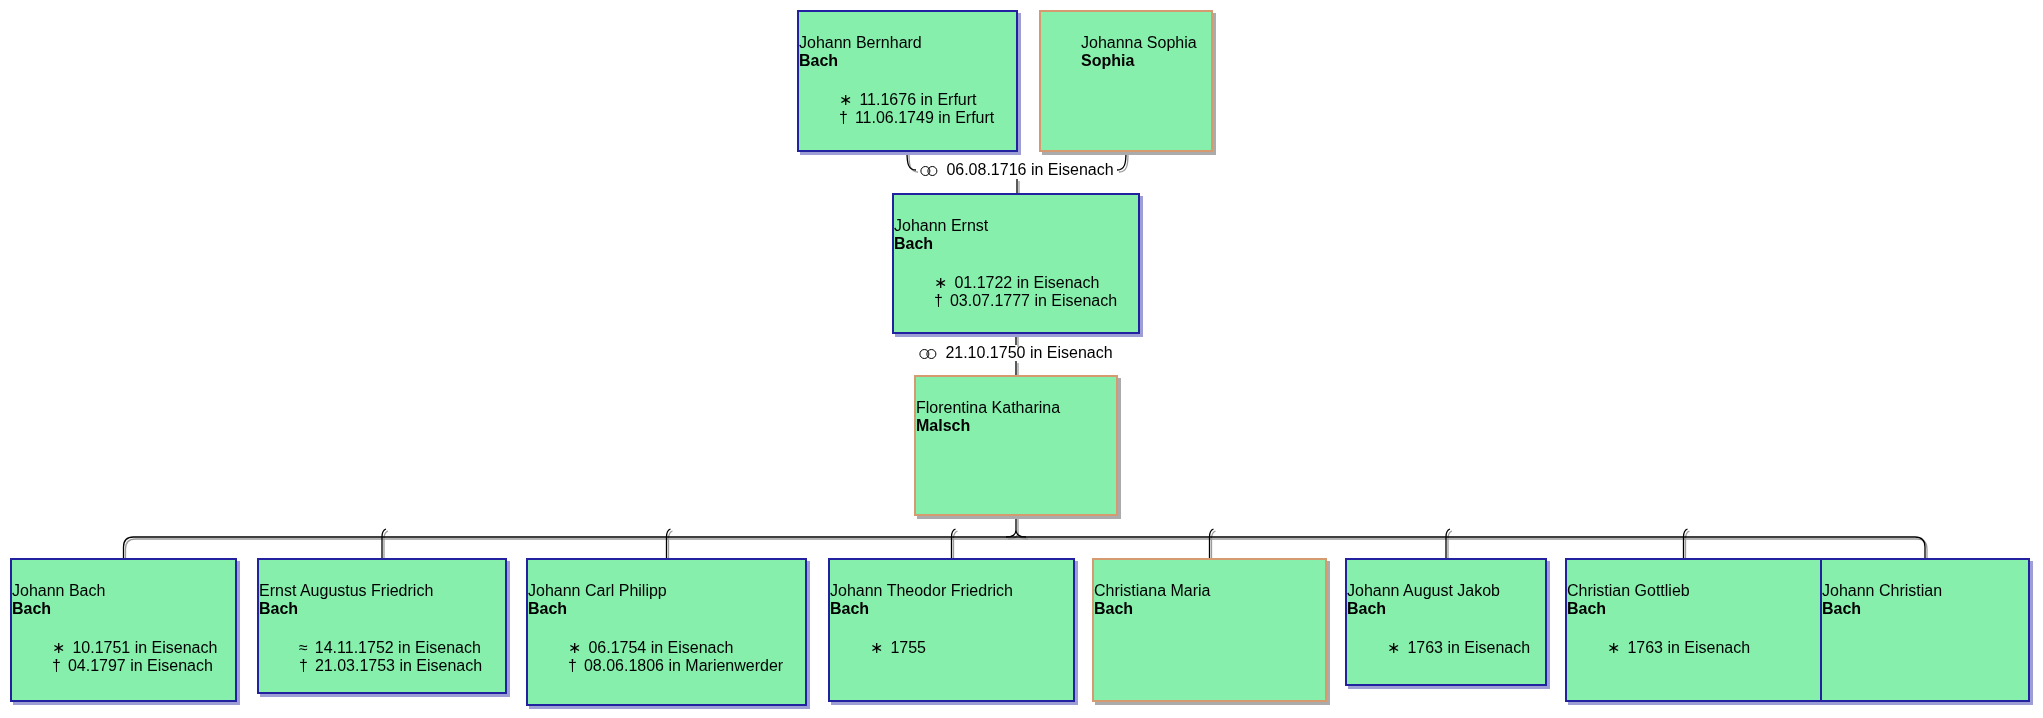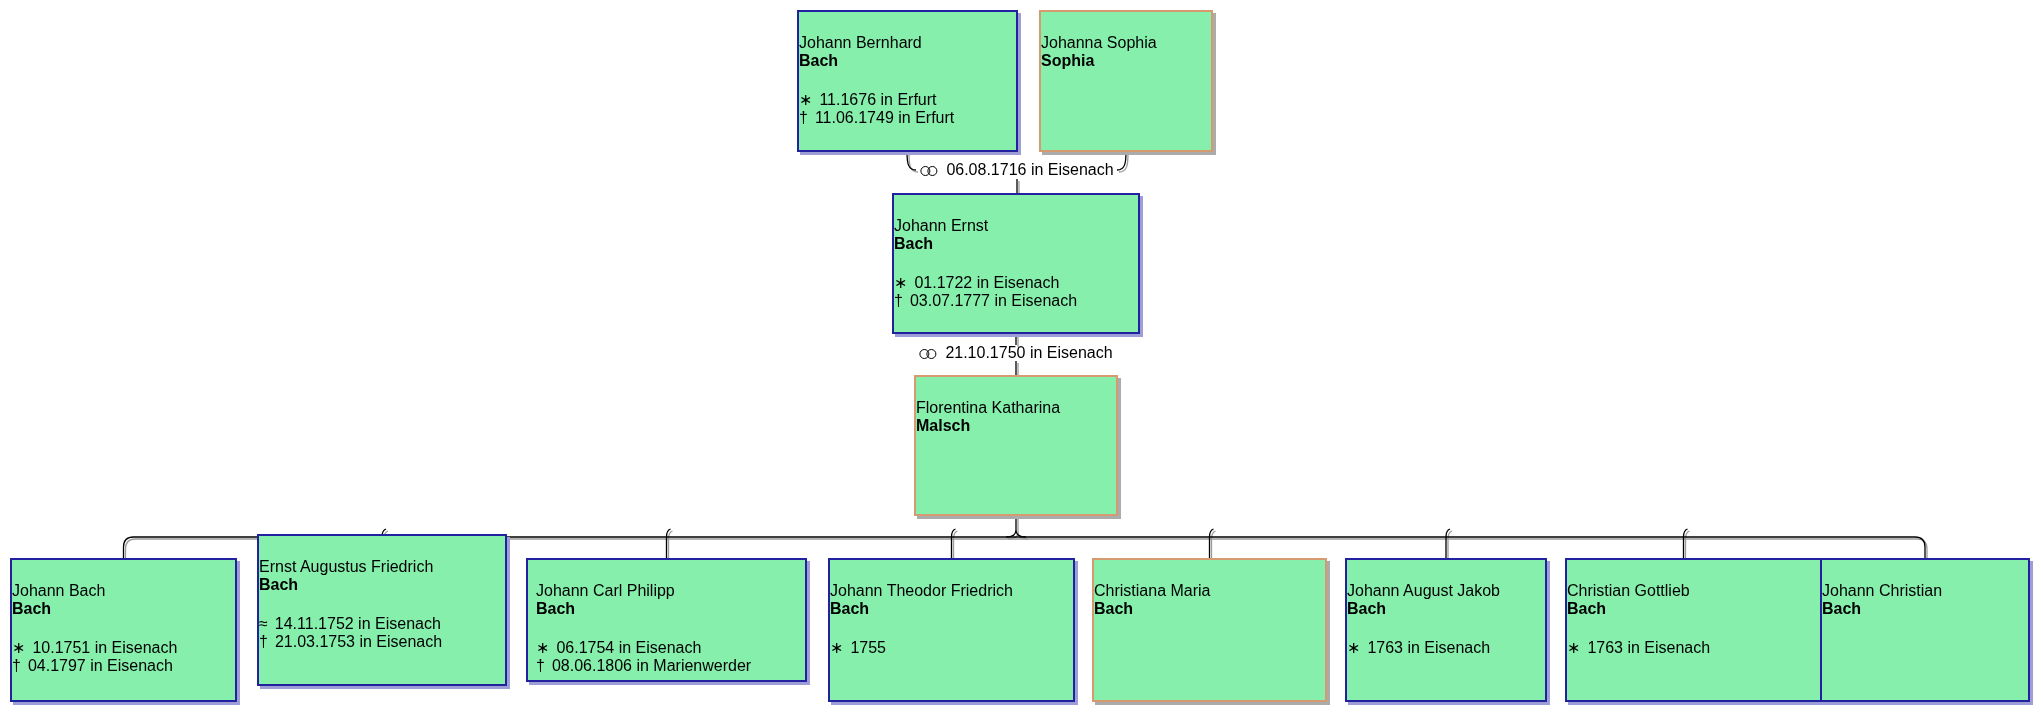--- a/index.html
+++ b/index.html
@@ -32,21 +32,21 @@
     background: #86efac;
     border: 2px solid;
     text-align: left;
     font-size: 16px;
     line-height: 18px;
     padding-top: 22px;
   }
   .pbox.male   { border-color: var(--male-border);   box-shadow: 3px 3px 0 var(--male-shadow); }
   .pbox.female { border-color: var(--female-border); box-shadow: 3px 3px 0 var(--female-shadow); }
   .surname { font-weight: bold; }
-  .pevents { margin-top: 21px; }
+  .pevents { margin-top: 21px; margin-left: 40px; }
   .evt .sym { display: inline-block; margin-right: 7px; }
 
   .marriage {
     position: absolute;
     transform: translateX(-50%);
     white-space: nowrap;
     font-size: 16px;
     line-height: 18px;
   }
   .rings { display: inline-flex; vertical-align: -1px; margin-right: 9px; }
@@ -88,21 +88,21 @@
     <div class="pname">
       <div class="given">Johann Bernhard</div>
       <div class="surname">Bach</div>
     </div>
     <div class="pevents">
       <div class="evt"><span class="sym">∗</span><span>11.1676 in Erfurt</span></div>
       <div class="evt"><span class="sym">†</span><span>11.06.1749 in Erfurt</span></div>
     </div>
   </div>
 
-  <div class="pbox female" style="left:1039px; top:10px; width:174px; height:142px;">
+  <div class="pbox female" style="left:1039px; top:10px; width:174px; height:142px;padding-left:40px;">
     <div class="pname">
       <div class="given">Johanna Sophia</div>
       <div class="surname">Sophia</div>
     </div>
   </div>
 
   <div class="marriage" style="left:1017px; top:161px;text-align:center;">
     <span class="rings">
         <i></i>
         <i></i>
@@ -138,32 +138,32 @@
     <div class="pname">
       <div class="given">Johann Bach</div>
       <div class="surname">Bach</div>
     </div>
     <div class="pevents">
       <div class="evt"><span class="sym">∗</span><span>10.1751 in Eisenach</span></div>
       <div class="evt"><span class="sym">†</span><span>04.1797 in Eisenach</span></div>
     </div>
   </div>
 
-  <div class="pbox male" style="left:257px; top:534px; width:250px; height:152px;">
+  <div class="pbox male" style="left:257px; top:558px; width:250px; height:136px;">
     <div class="pname">
       <div class="given">Ernst Augustus Friedrich</div>
       <div class="surname">Bach</div>
     </div>
     <div class="pevents">
       <div class="evt"><span class="sym">≈</span><span>14.11.1752 in Eisenach</span></div>
       <div class="evt"><span class="sym">†</span><span>21.03.1753 in Eisenach</span></div>
     </div>
   </div>
 
-  <div class="pbox male" style="left:526px; top:558px; width:281px; height:124px;padding-left:8px;">
+  <div class="pbox male" style="left:526px; top:558px; width:281px; height:148px;">
     <div class="pname">
       <div class="given">Johann Carl Philipp</div>
       <div class="surname">Bach</div>
     </div>
     <div class="pevents">
       <div class="evt"><span class="sym">∗</span><span>06.1754 in Eisenach</span></div>
       <div class="evt"><span class="sym">†</span><span>08.06.1806 in Marienwerder</span></div>
     </div>
   </div>
 
@@ -177,21 +177,21 @@
     </div>
   </div>
 
   <div class="pbox female" style="left:1092px; top:558px; width:235px; height:144px;">
     <div class="pname">
       <div class="given">Christiana Maria</div>
       <div class="surname">Bach</div>
     </div>
   </div>
 
-  <div class="pbox male" style="left:1345px; top:558px; width:202px; height:144px;">
+  <div class="pbox male" style="left:1345px; top:558px; width:202px; height:128px;">
     <div class="pname">
       <div class="given">Johann August Jakob</div>
       <div class="surname">Bach</div>
     </div>
     <div class="pevents">
       <div class="evt"><span class="sym">∗</span><span>1763 in Eisenach</span></div>
     </div>
   </div>
 
   <div class="pbox male" style="left:1565px; top:558px; width:262px; height:144px;">

